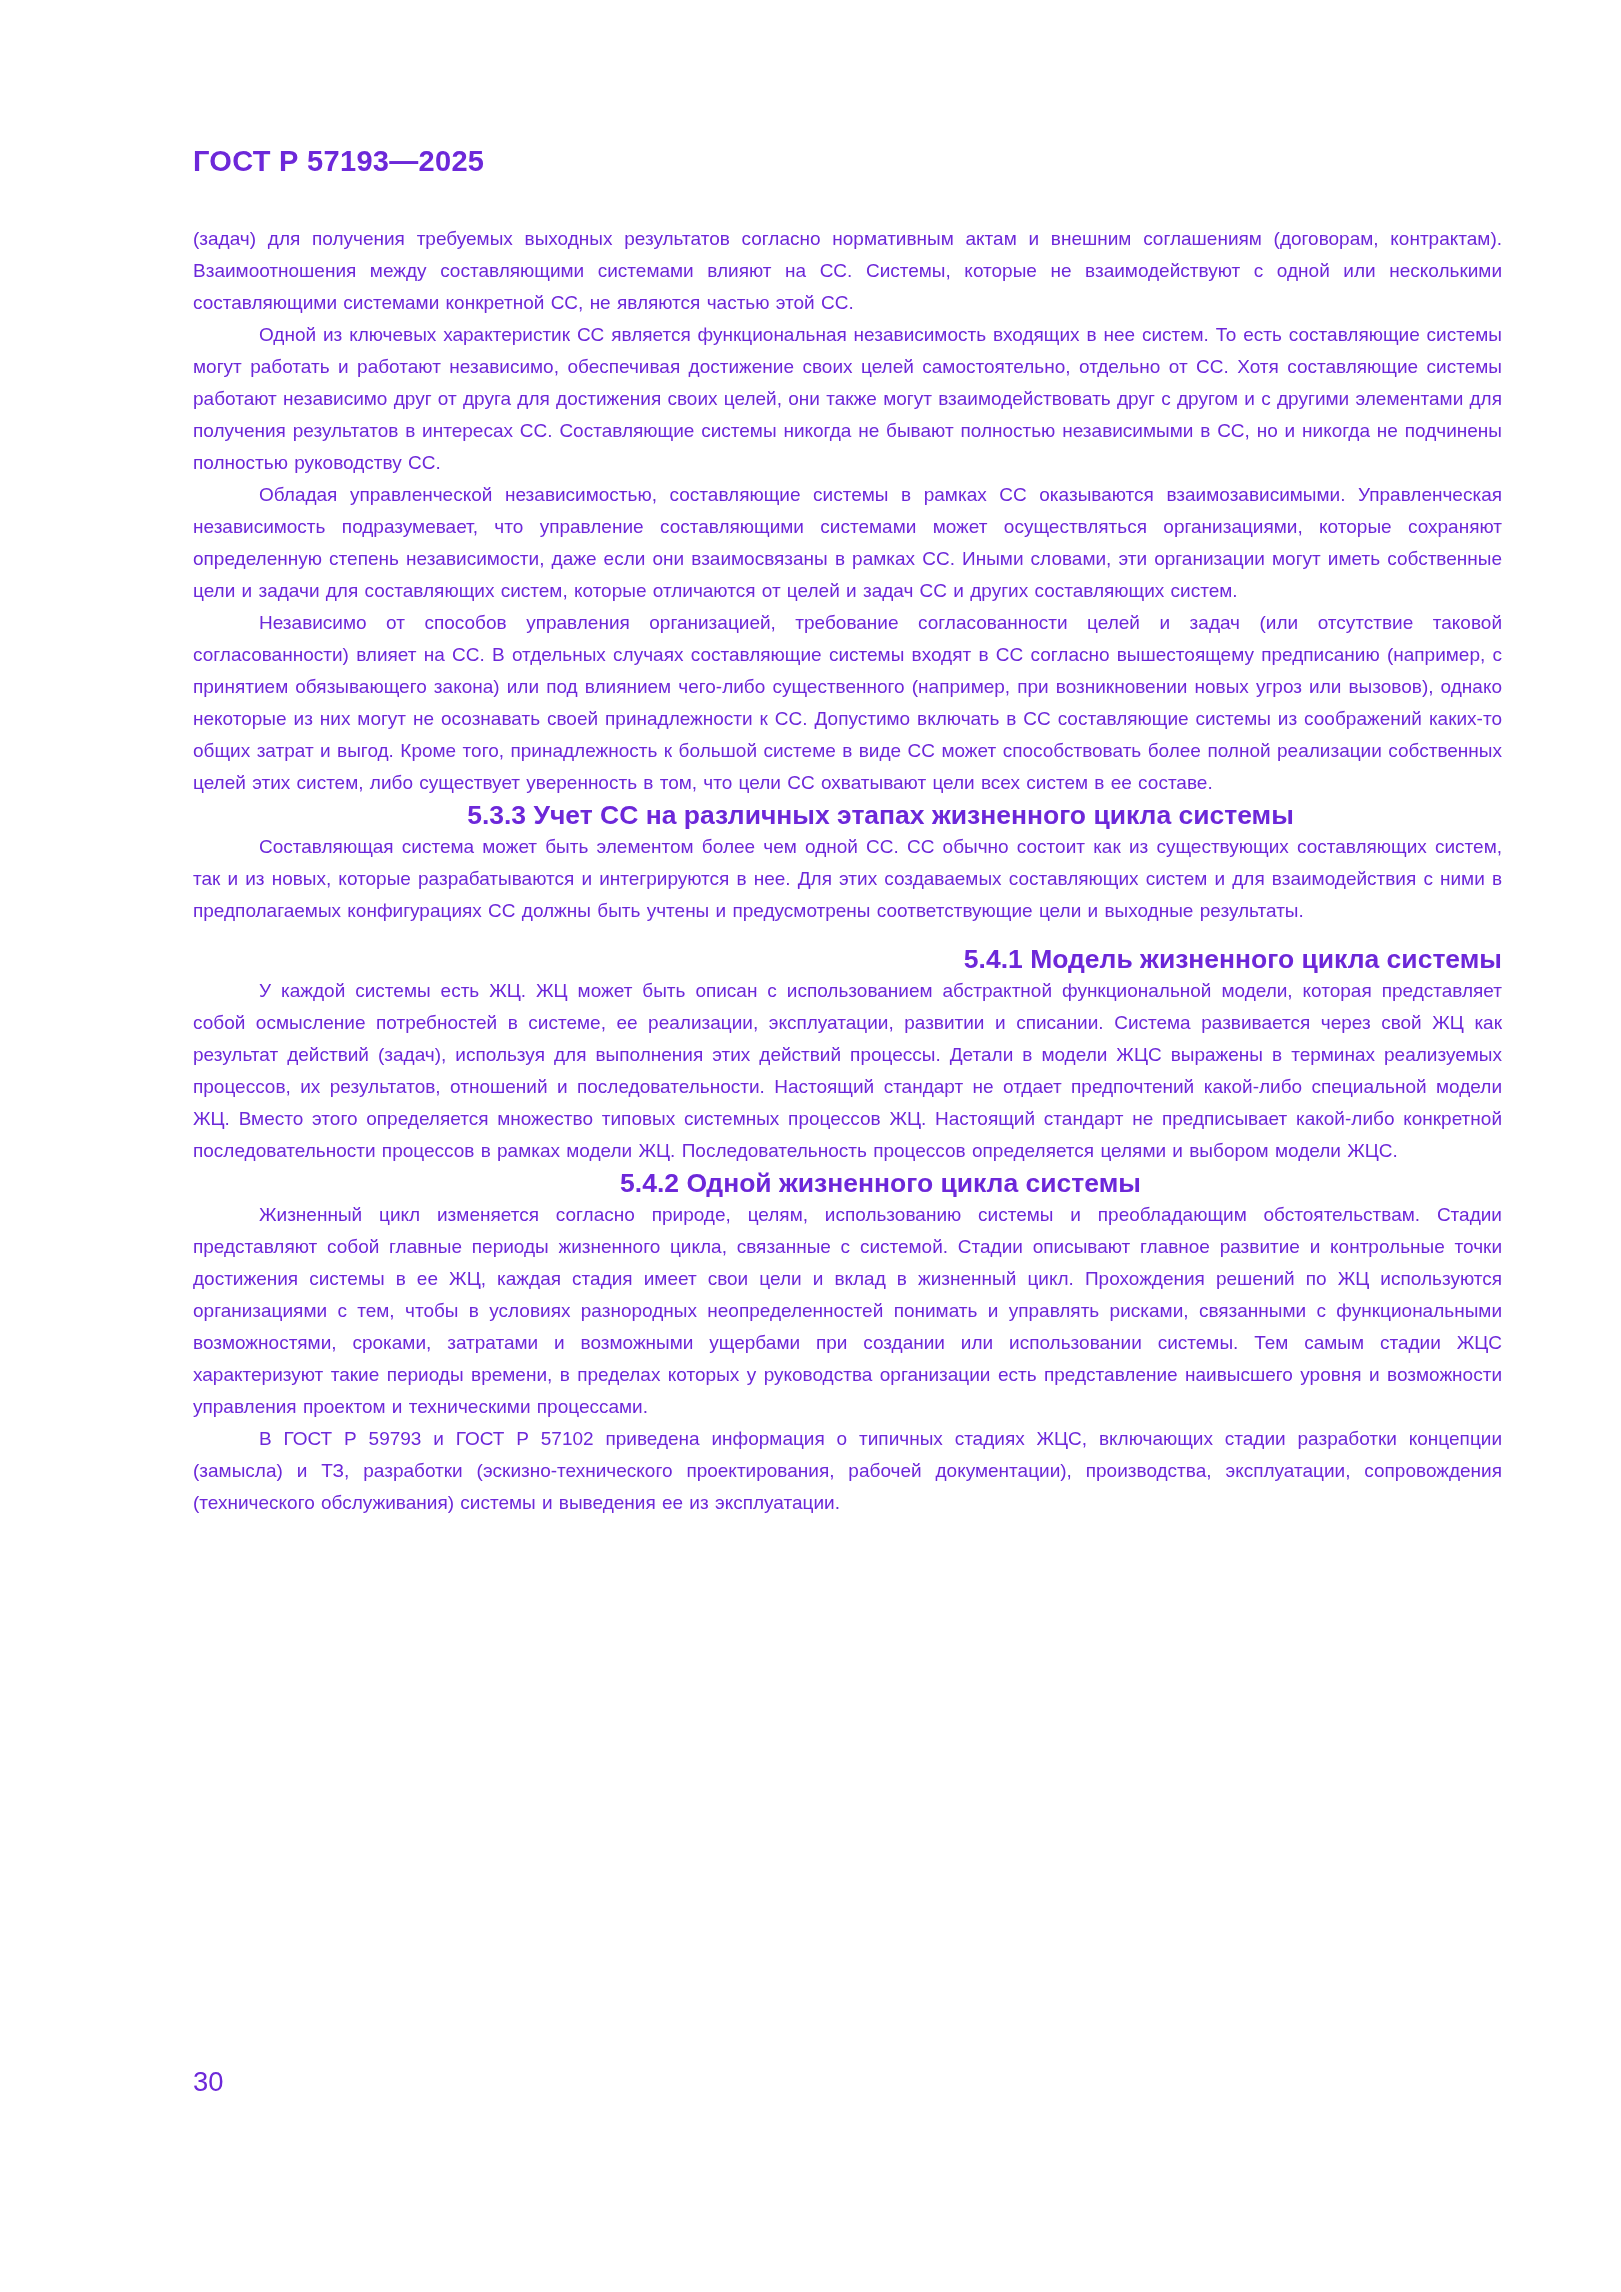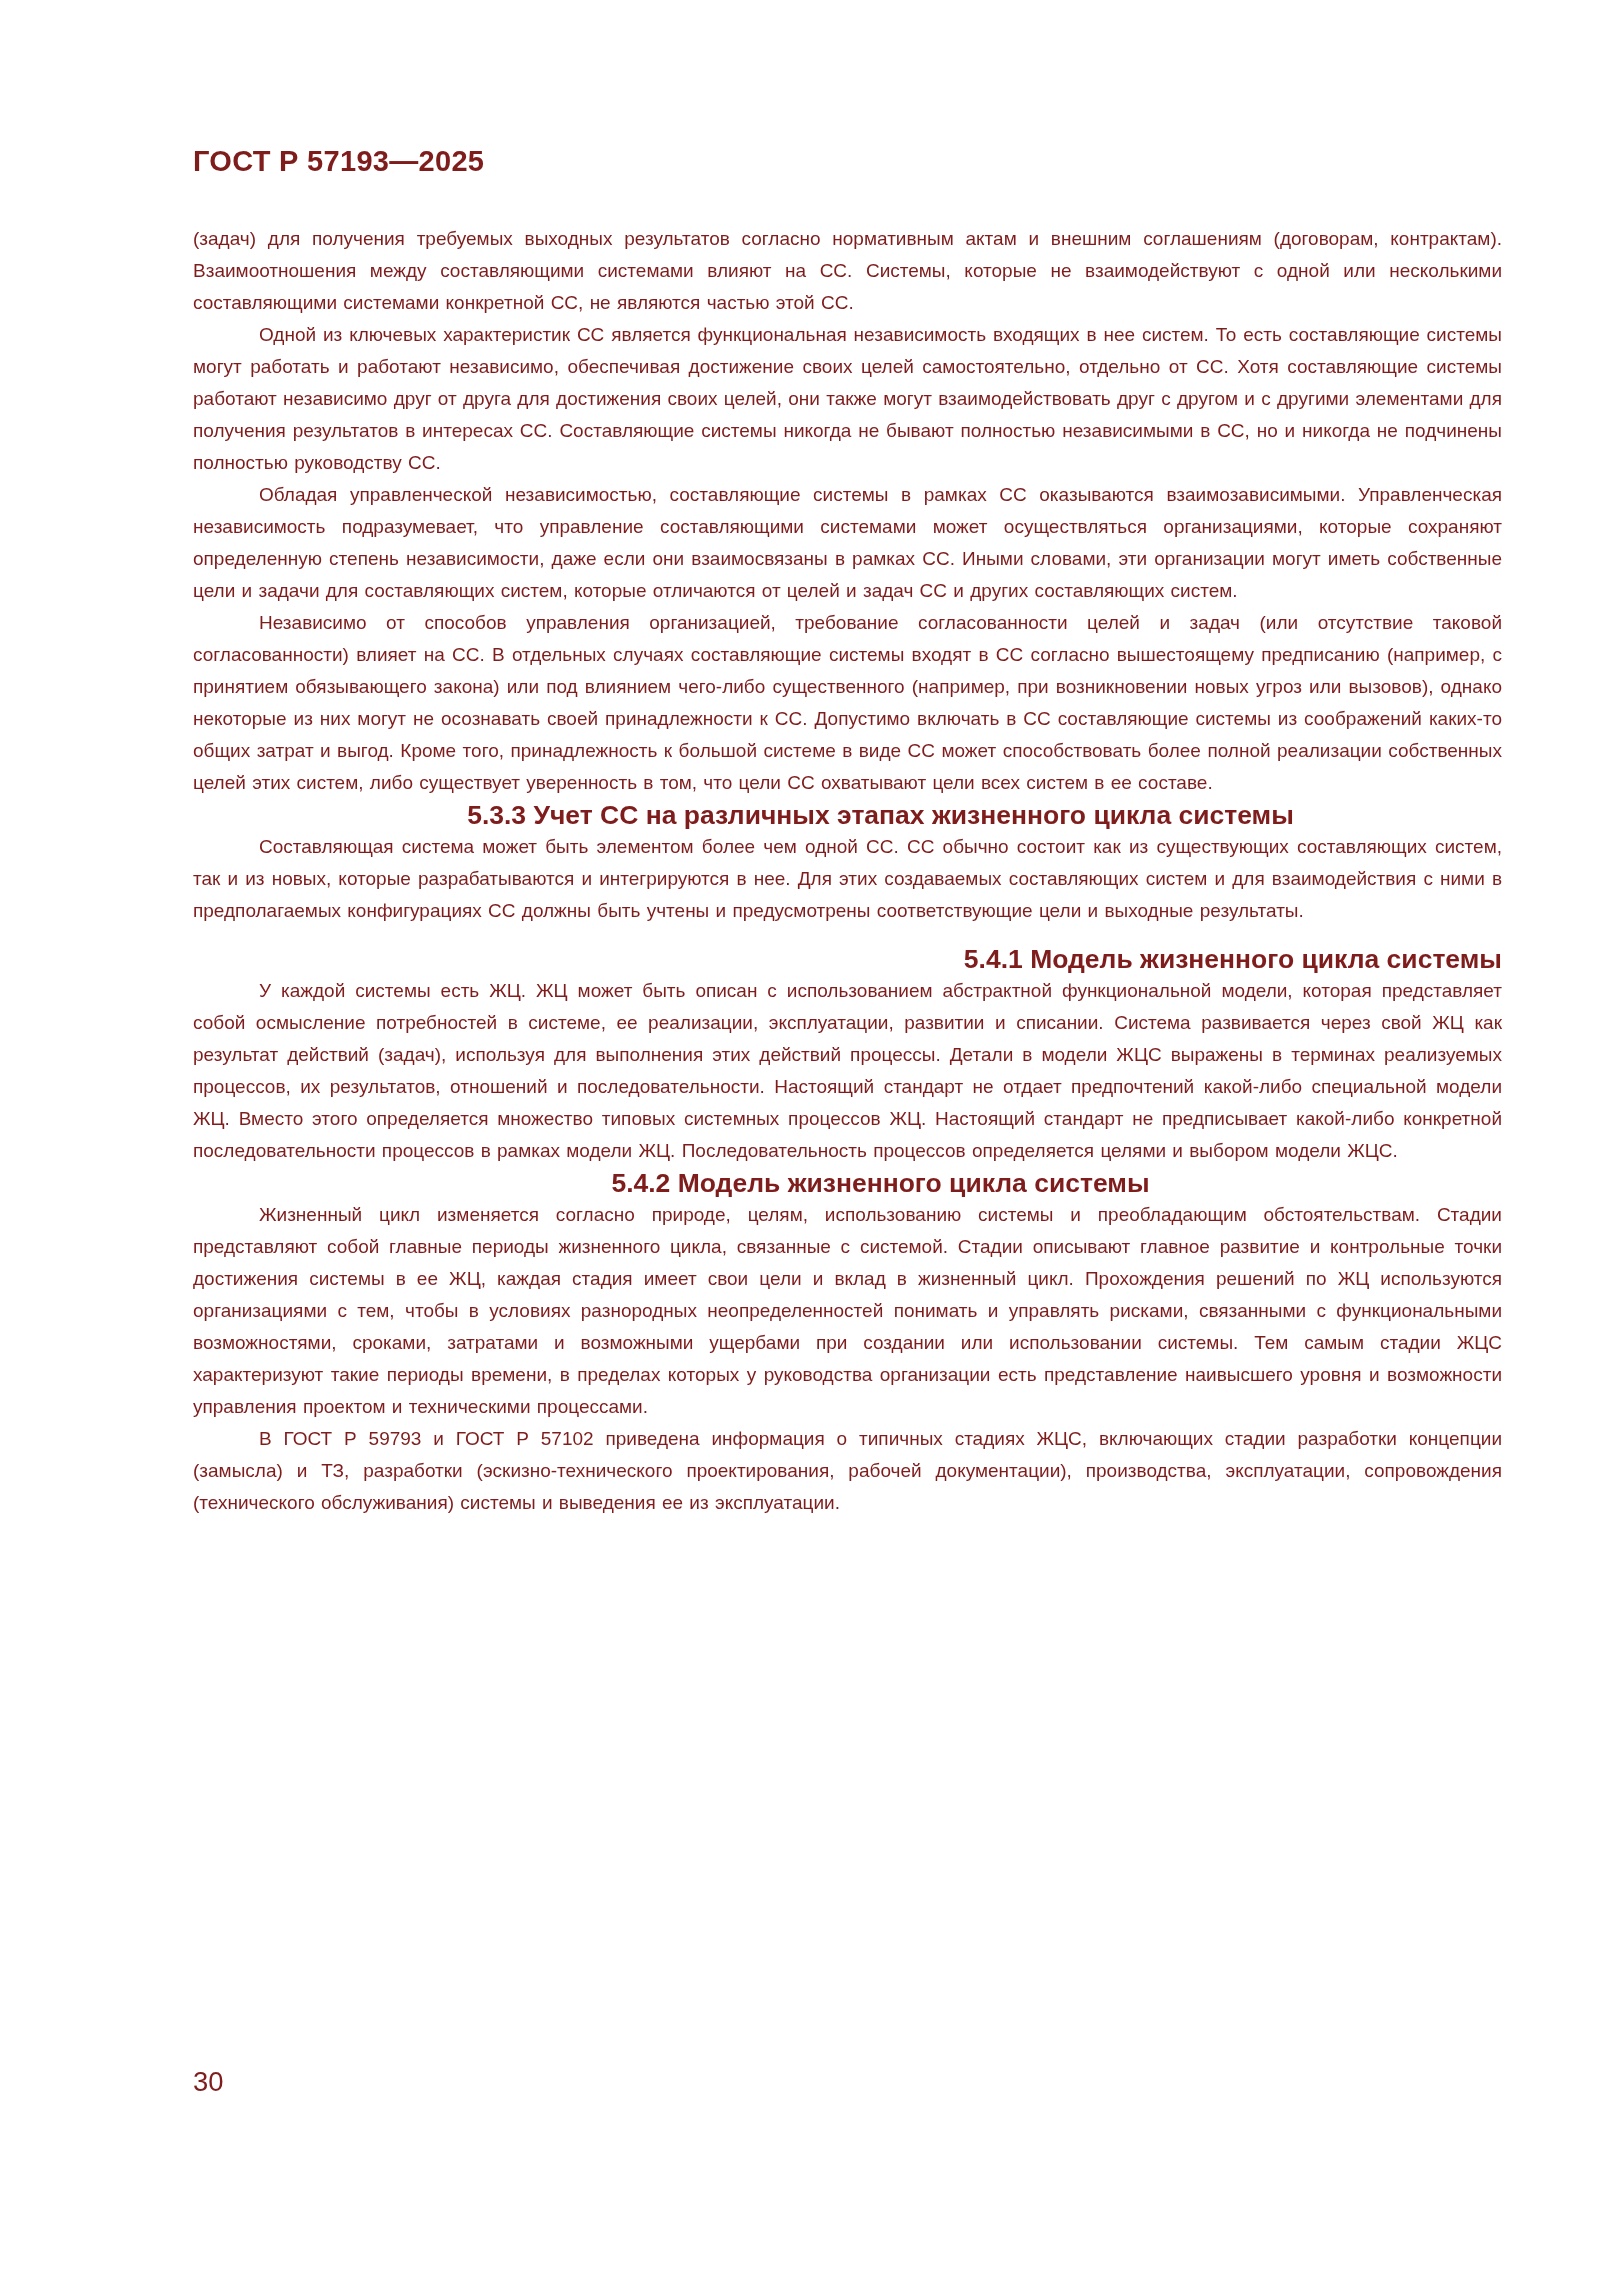--- a/index.html
+++ b/index.html
@@ -6,21 +6,21 @@
     margin: 0;
     padding: 0;
     background: #ffffff;
   }
   .sheet {
     position: relative;
     width: 1621px;
     height: 2293px;
     background: #ffffff;
     font-family: "Liberation Sans", sans-serif;
-    color: #7f1d1d;
+    color: #6d28d9;
     overflow: hidden;
   }
   .doc-header {
     position: absolute;
     top: 145px;
     left: 193px;
     font-size: 29px;
     font-weight: 700;
     letter-spacing: 0.3px;
     white-space: nowrap;
@@ -93,21 +93,21 @@
 
     <p class="heading-run">5.3.3 Учет СС на различных этапах жизненного цикла системы</p>
 
     <p class="para">Составляющая система может быть элементом более чем одной СС. СС обычно состоит как из существующих составляющих систем, так и из новых, которые разрабатываются и интегрируются в нее. Для этих создаваемых составляющих систем и для взаимодействия с ними в предполагаемых конфигурациях СС должны быть учтены и предусмотрены соответствующие цели и выходные результаты.</p>
 
 
     <p class="heading-sub">5.4.1 Модель жизненного цикла системы</p>
 
     <p class="para">У каждой системы есть ЖЦ. ЖЦ может быть описан с использованием абстрактной функциональной модели, которая представляет собой осмысление потребностей в системе, ее реализации, эксплуатации, развитии и списании. Система развивается через свой ЖЦ как результат действий (задач), используя для выполнения этих действий процессы. Детали в модели ЖЦС выражены в терминах реализуемых процессов, их результатов, отношений и последовательности. Настоящий стандарт не отдает предпочтений какой-либо специальной модели ЖЦ. Вместо этого определяется множество типовых системных процессов ЖЦ. Настоящий стандарт не предписывает какой-либо конкретной последовательности процессов в рамках модели ЖЦ. Последовательность процессов определяется целями и выбором модели ЖЦС.</p>
 
-    <p class="heading-run">5.4.2 Модель жизненного цикла системы</p>
+    <p class="heading-run">5.4.2 Одной жизненного цикла системы</p>
 
     <p class="para">Жизненный цикл изменяется согласно природе, целям, использованию системы и преобладающим обстоятельствам. Стадии представляют собой главные периоды жизненного цикла, связанные с системой. Стадии описывают главное развитие и контрольные точки достижения системы в ее ЖЦ, каждая стадия имеет свои цели и вклад в жизненный цикл. Прохождения решений по ЖЦ используются организациями с тем, чтобы в условиях разнородных неопределенностей понимать и управлять рисками, связанными с функциональными возможностями, сроками, затратами и возможными ущербами при создании или использовании системы. Тем самым стадии ЖЦС характеризуют такие периоды времени, в пределах которых у руководства организации есть представление наивысшего уровня и возможности управления проектом и техническими процессами.</p>
 
     <p class="para">В ГОСТ Р 59793 и ГОСТ Р 57102 приведена информация о типичных стадиях ЖЦС, включающих стадии разработки концепции (замысла) и ТЗ, разработки (эскизно-технического проектирования, рабочей документации), производства, эксплуатации, сопровождения (технического обслуживания) системы и выведения ее из эксплуатации.</p>
 
   </div>
 
   <div class="page-num">30</div>
 
 </div>

